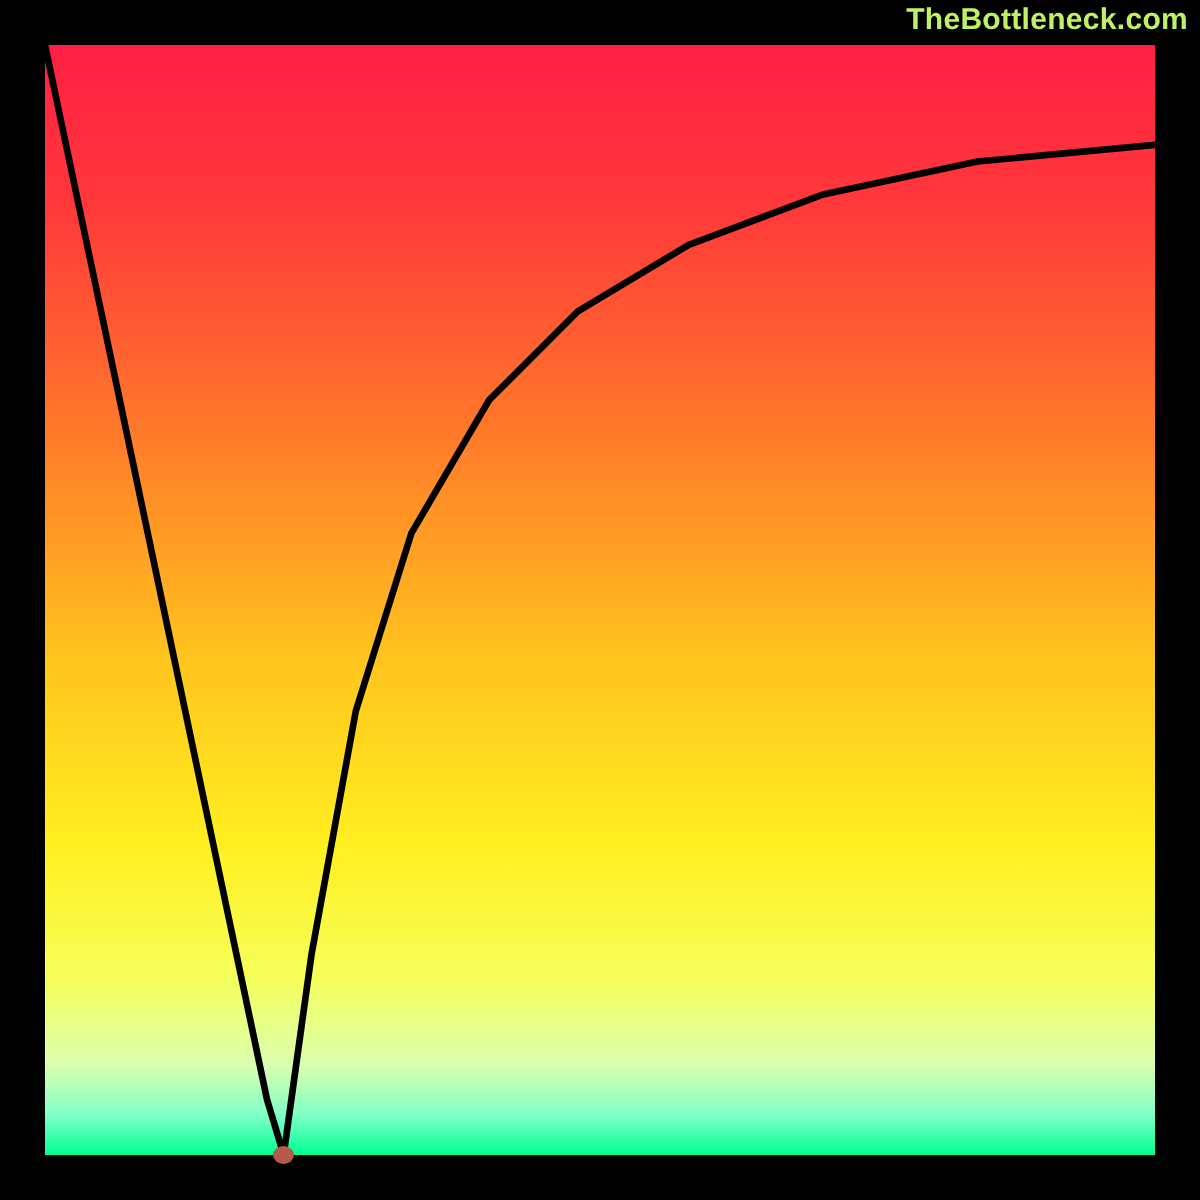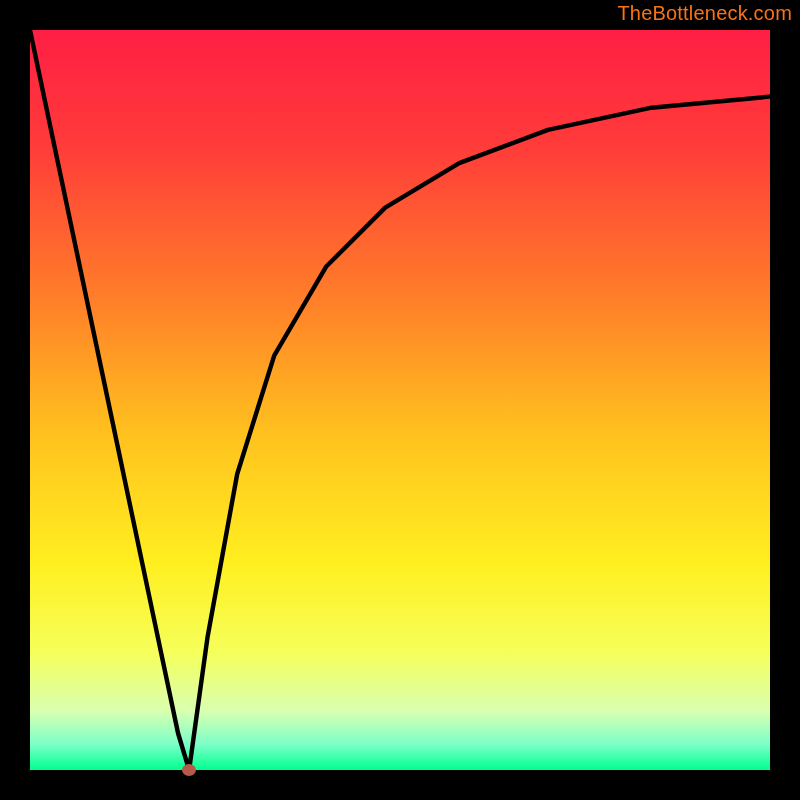--- a/index.html
+++ b/index.html
@@ -14,23 +14,23 @@
   .frame {
     position: relative;
     width: 800px;
     height: 800px;
     background: #000;
   }
   .attribution {
     position: absolute;
     top: 2px;
     right: 8px;
-    color: #f97316;
+    color: #bef264;
     font-size: 20px;
-    font-weight: normal;
+    font-weight: bold;
     letter-spacing: 0.2px;
   }
   .plot {
     position: absolute;
     left: 30px;
     top: 30px;
     width: 740px;
     height: 740px;
   }
   .gradient-bg {

